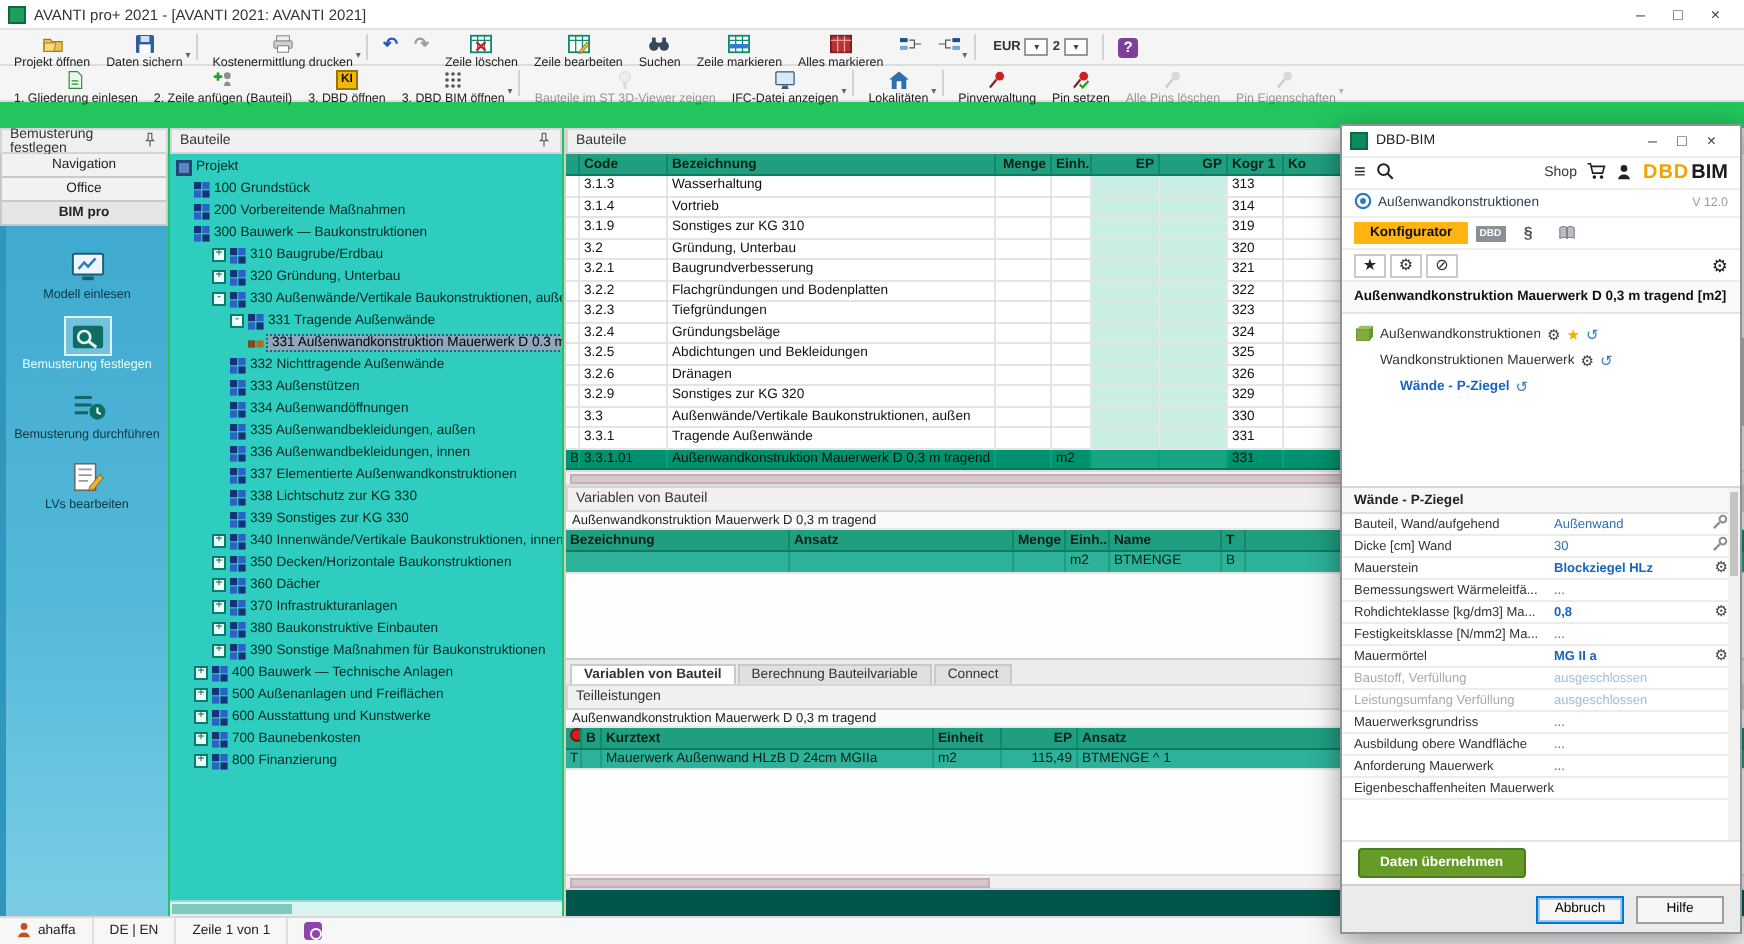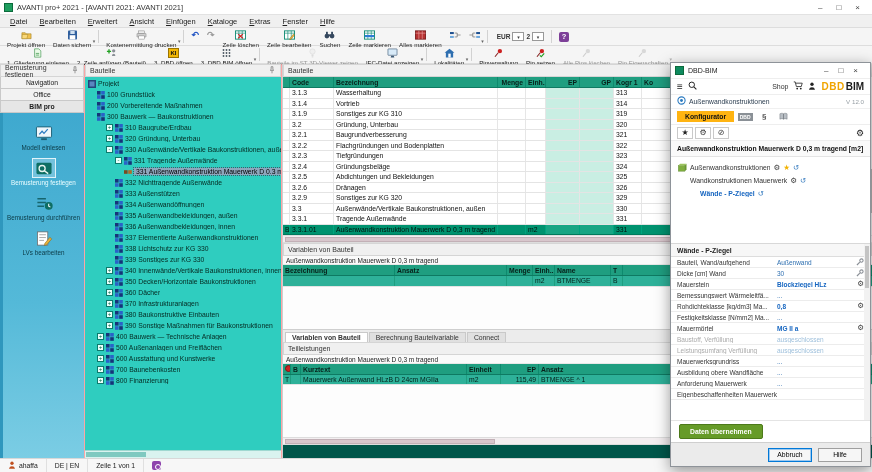--- a/index.html
+++ b/index.html
@@ -1,17 +1,17 @@
 <!DOCTYPE html>
 <html><head>
 <meta charset="utf-8">
 <style>
   html,body{margin:0;padding:0;background:#777;}
   *{box-sizing:border-box;}
-  .app{position:relative;width:872px;height:472px;background:#fca5a5;
+  .app{position:relative;width:872px;height:472px;background:#22c55e;
        font-family:"Liberation Sans",sans-serif;font-size:7.5px;color:#111;
        overflow:hidden;}
   
   .titlebar{height:15px;background:#fff;display:flex;align-items:center;padding:0 4px;border-bottom:1px solid #e2e2e2;}
   .appicon{width:9px;height:9px;background:#1f9e5f;border:1px solid #0c6b3c;display:inline-block;margin-right:4px;}
   .wtitle{font-size:7.5px;color:#333;flex:1;white-space:nowrap;overflow:hidden;}
   .wctrls{display:flex;gap:14px;padding-right:8px;color:#444;font-size:8px;}
   .wctrls span{cursor:default;}
   
   .menubar{height:13px;background:#f0f0f0;display:flex;align-items:center;padding-left:4px;border-bottom:1px solid #ddd;}
@@ -167,31 +167,20 @@
   <div class="titlebar">
     <span class="appicon"></span>
     <span class="wtitle">AVANTI pro+ 2021 - [AVANTI 2021: AVANTI 2021]</span>
     <span class="wctrls" id="winctrls">
         <span>–</span>
         <span>□</span>
         <span>×</span>
       </span>
   </div>
 
-  <div class="menubar" id="menubar">
-      <span class="mitem">Datei</span>
-      <span class="mitem">Bearbeiten</span>
-      <span class="mitem">Erweitert</span>
-      <span class="mitem">Ansicht</span>
-      <span class="mitem">Einfügen</span>
-      <span class="mitem">Kataloge</span>
-      <span class="mitem">Extras</span>
-      <span class="mitem">Fenster</span>
-      <span class="mitem">Hilfe</span>
-    </div>
 
   <div class="tb tb1">
     <span id="tb1btns" style="display:flex;align-items:stretch;">
         <div class="tbtn">
           <span class="icw">
             <svg viewBox="0 0 12 10" xmlns="http://www.w3.org/2000/svg">
               <path d="M1 2.5h3.6l1 1.2H11v5.3H1z" fill="#f2c14e" stroke="#9a7b1e" stroke-width=".6"></path>
               <path d="M1.4 4.4h6.2l-1.2 4.6H1z" fill="#f8d87a" stroke="#9a7b1e" stroke-width=".5"></path>
             </svg>
           </span>

